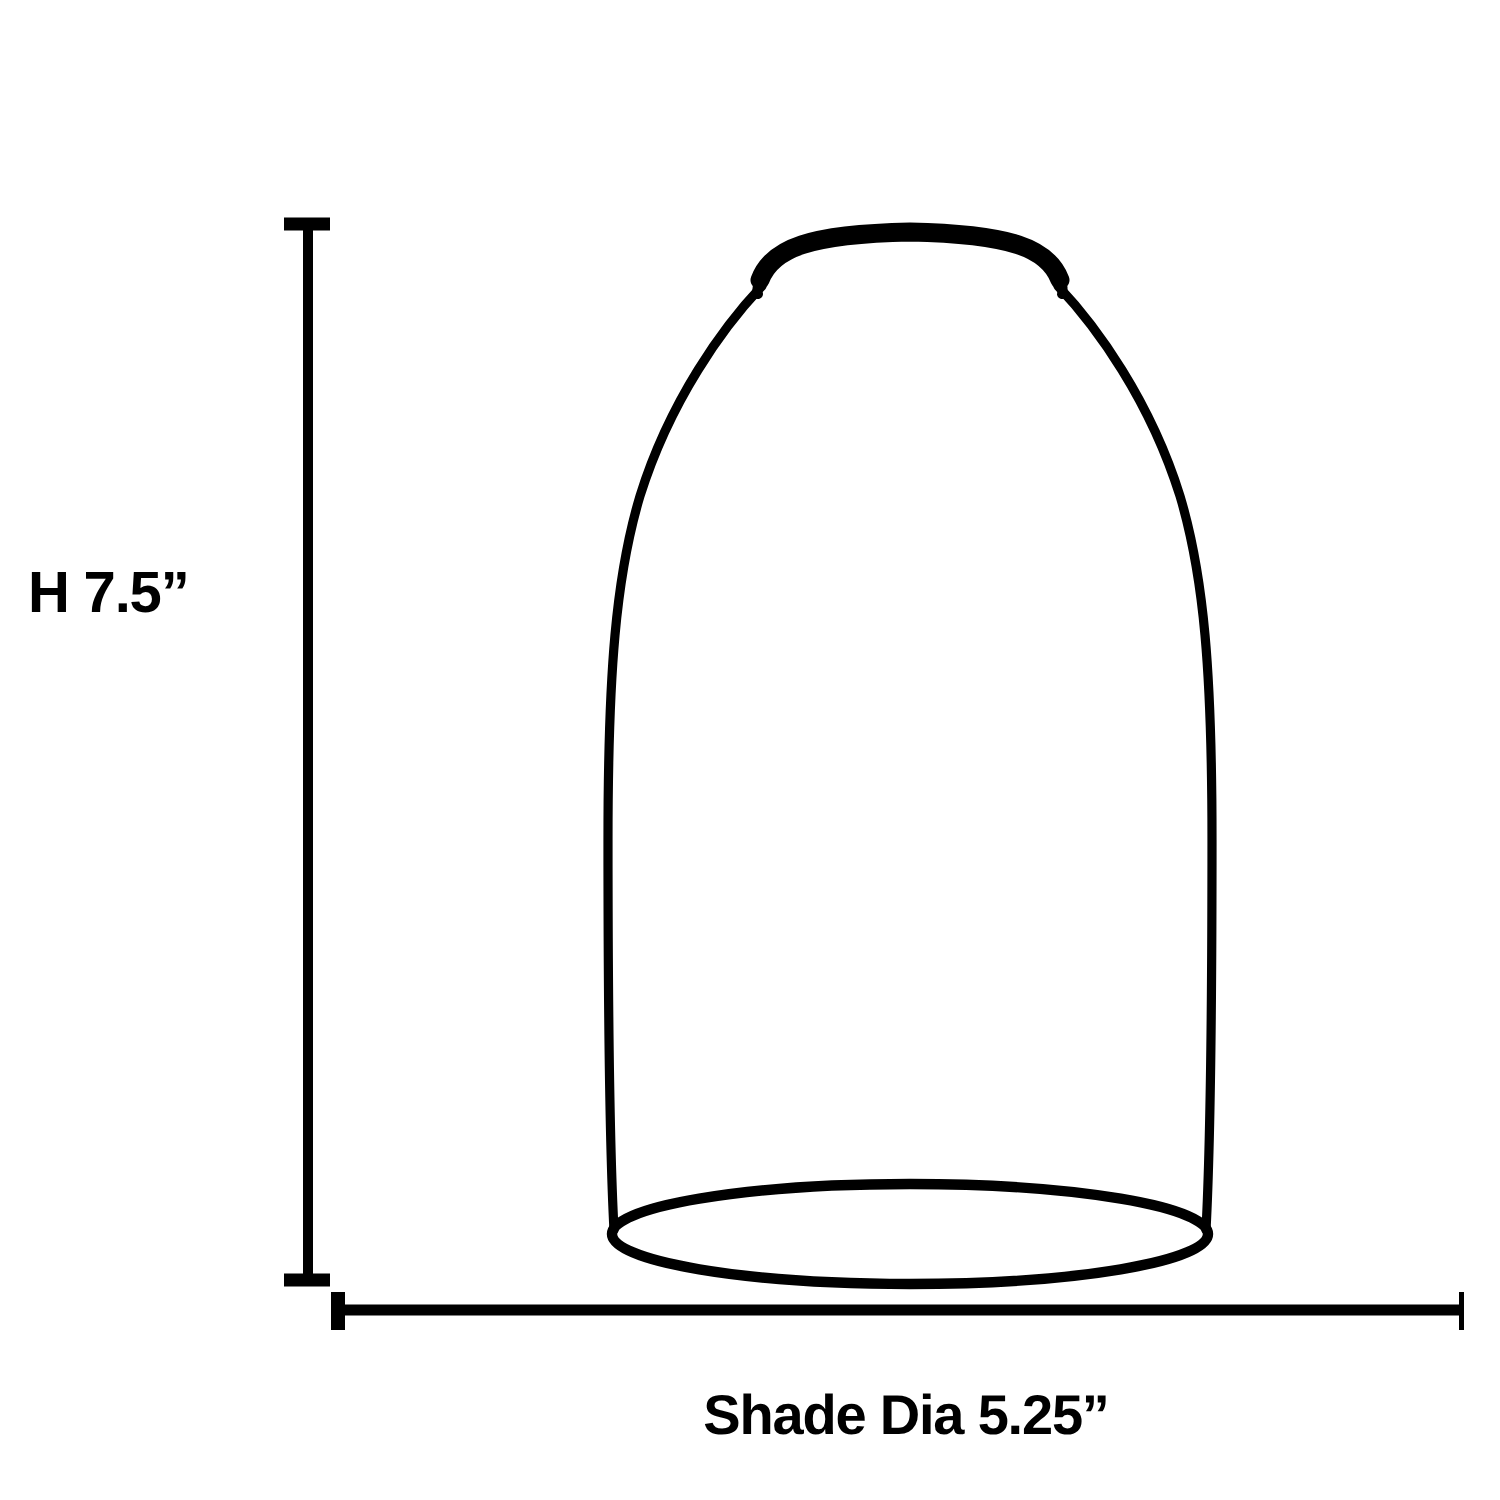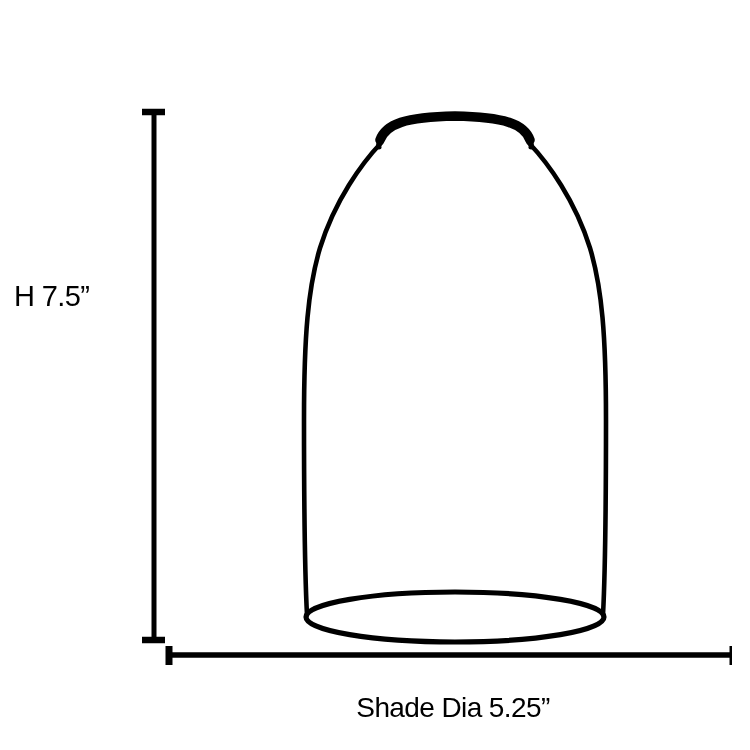--- a/index.html
+++ b/index.html
@@ -7,20 +7,21 @@
     padding: 0;
     background: #ffffff;
   }
   .canvas {
     position: relative;
     width: 732px;
     height: 750px;
     background: #ffffff;
     overflow: hidden;
     font-family: "Liberation Sans", sans-serif;
+    font-weight: bold;
   }
   svg { display: block; }
   .dim-label {
     font-family: "Liberation Sans", sans-serif;
     letter-spacing: -0.6px;
   }
 </style>
 </head>
 <body>
 

